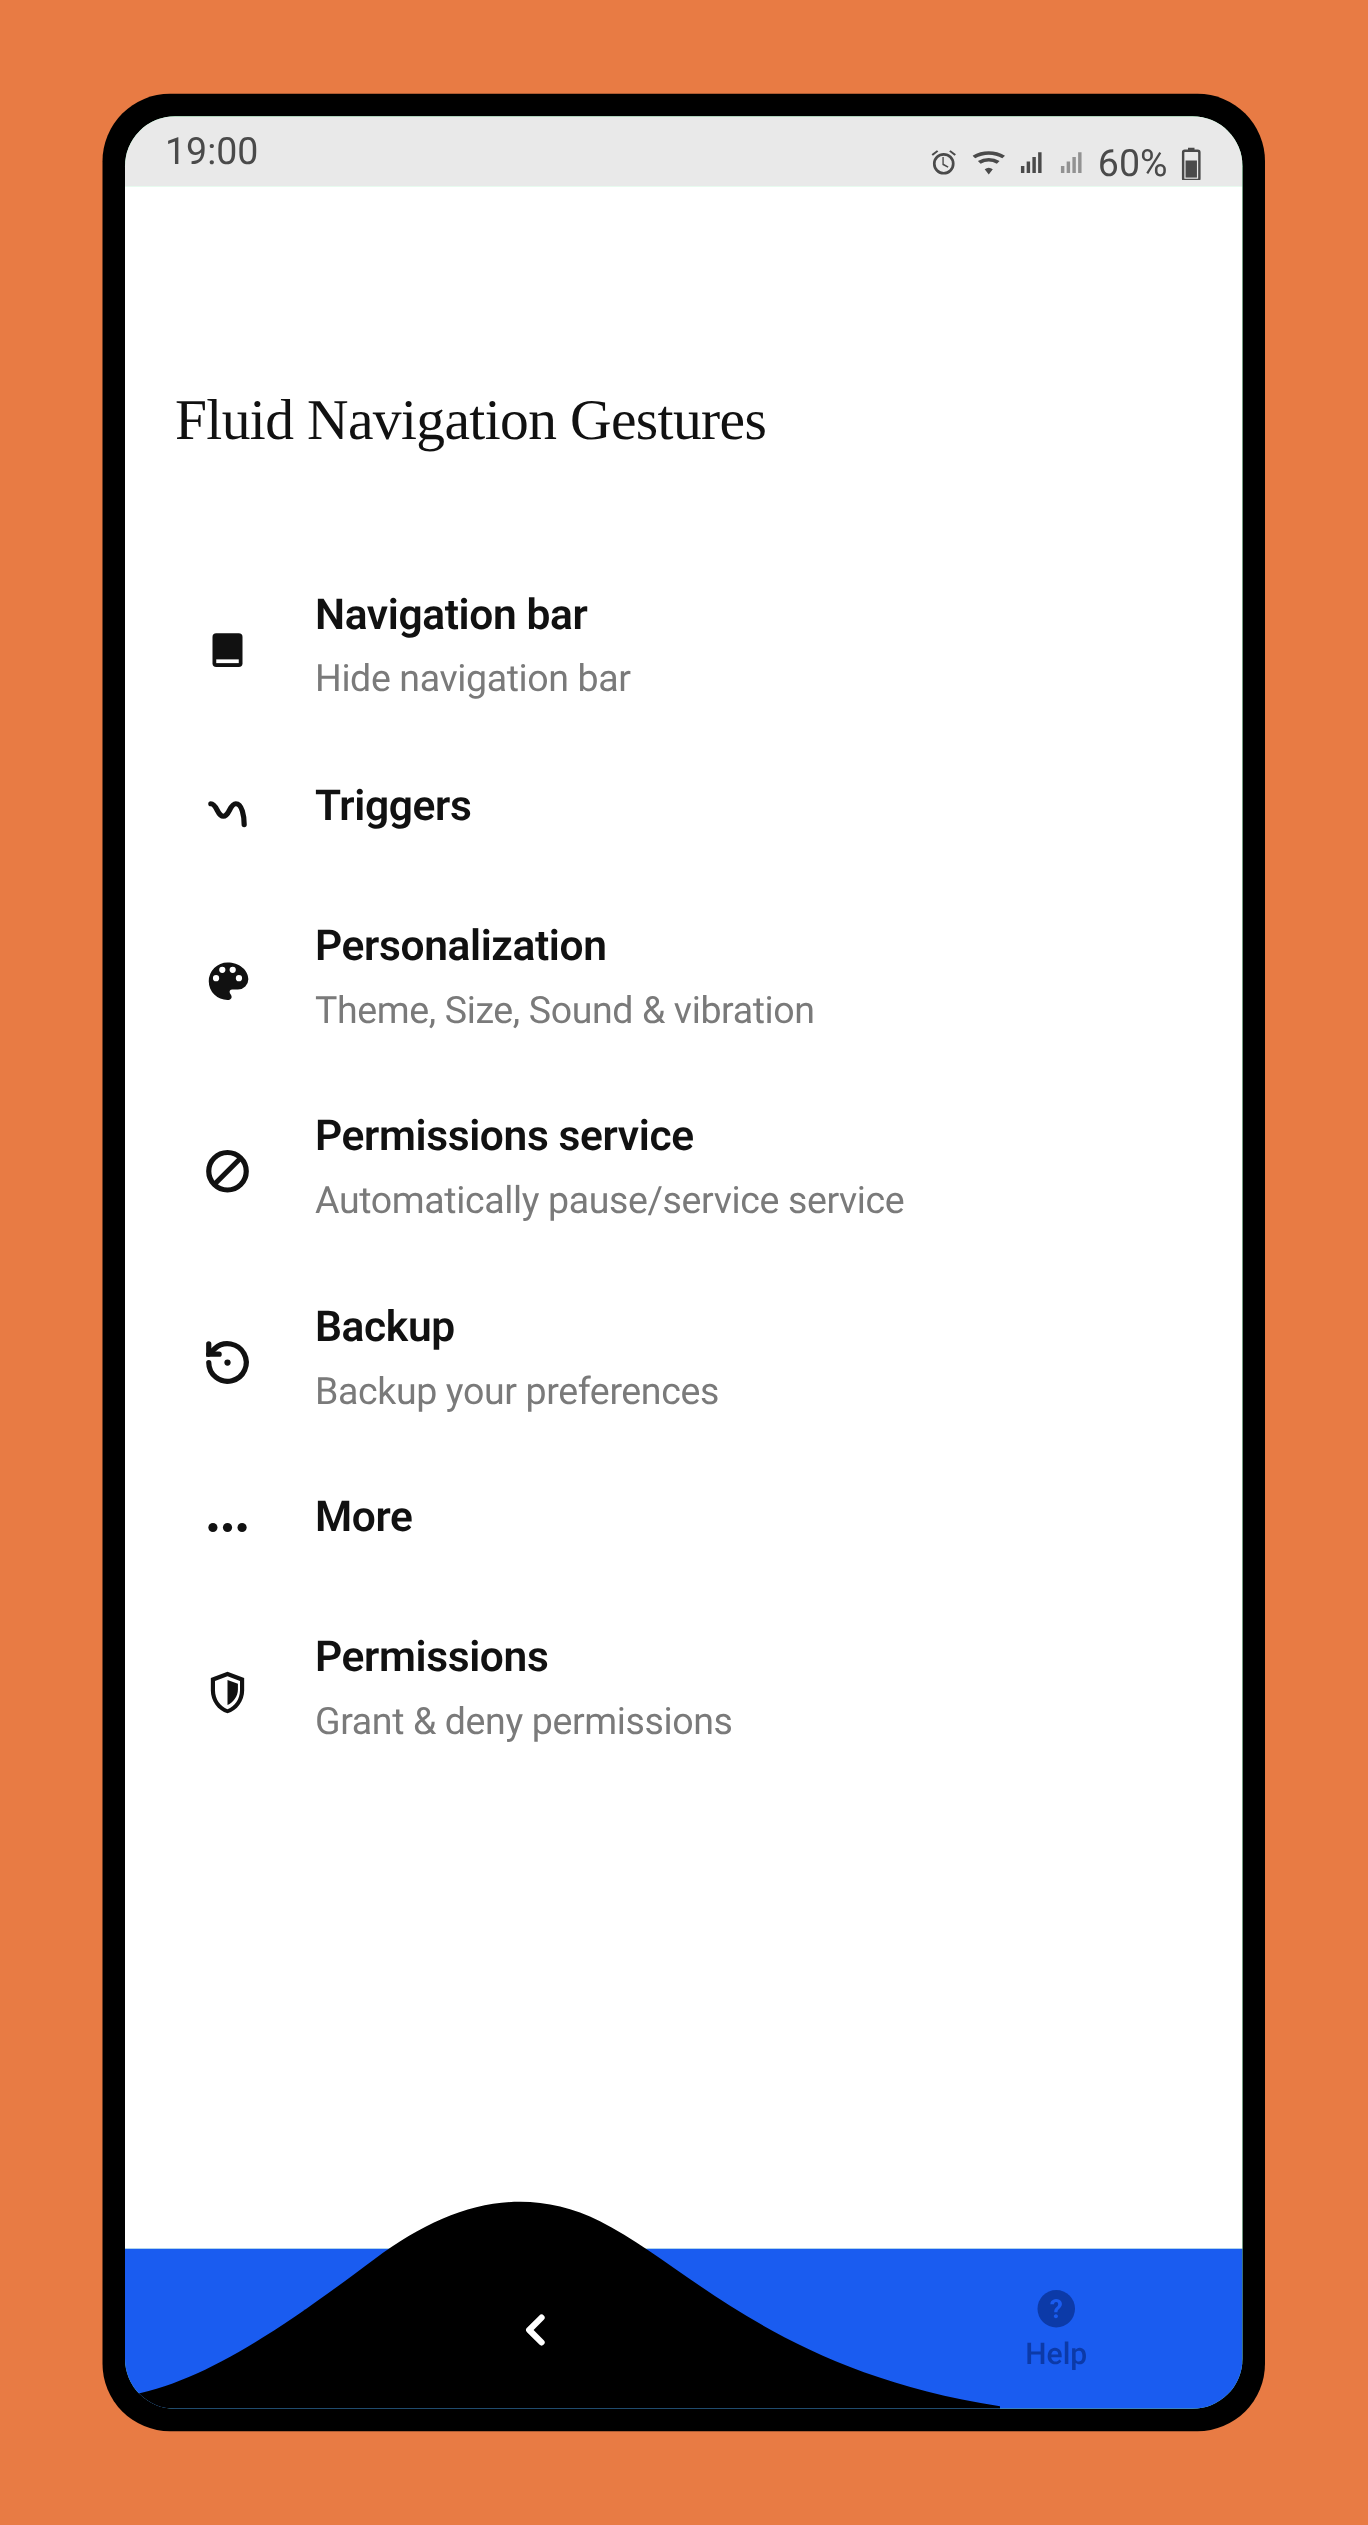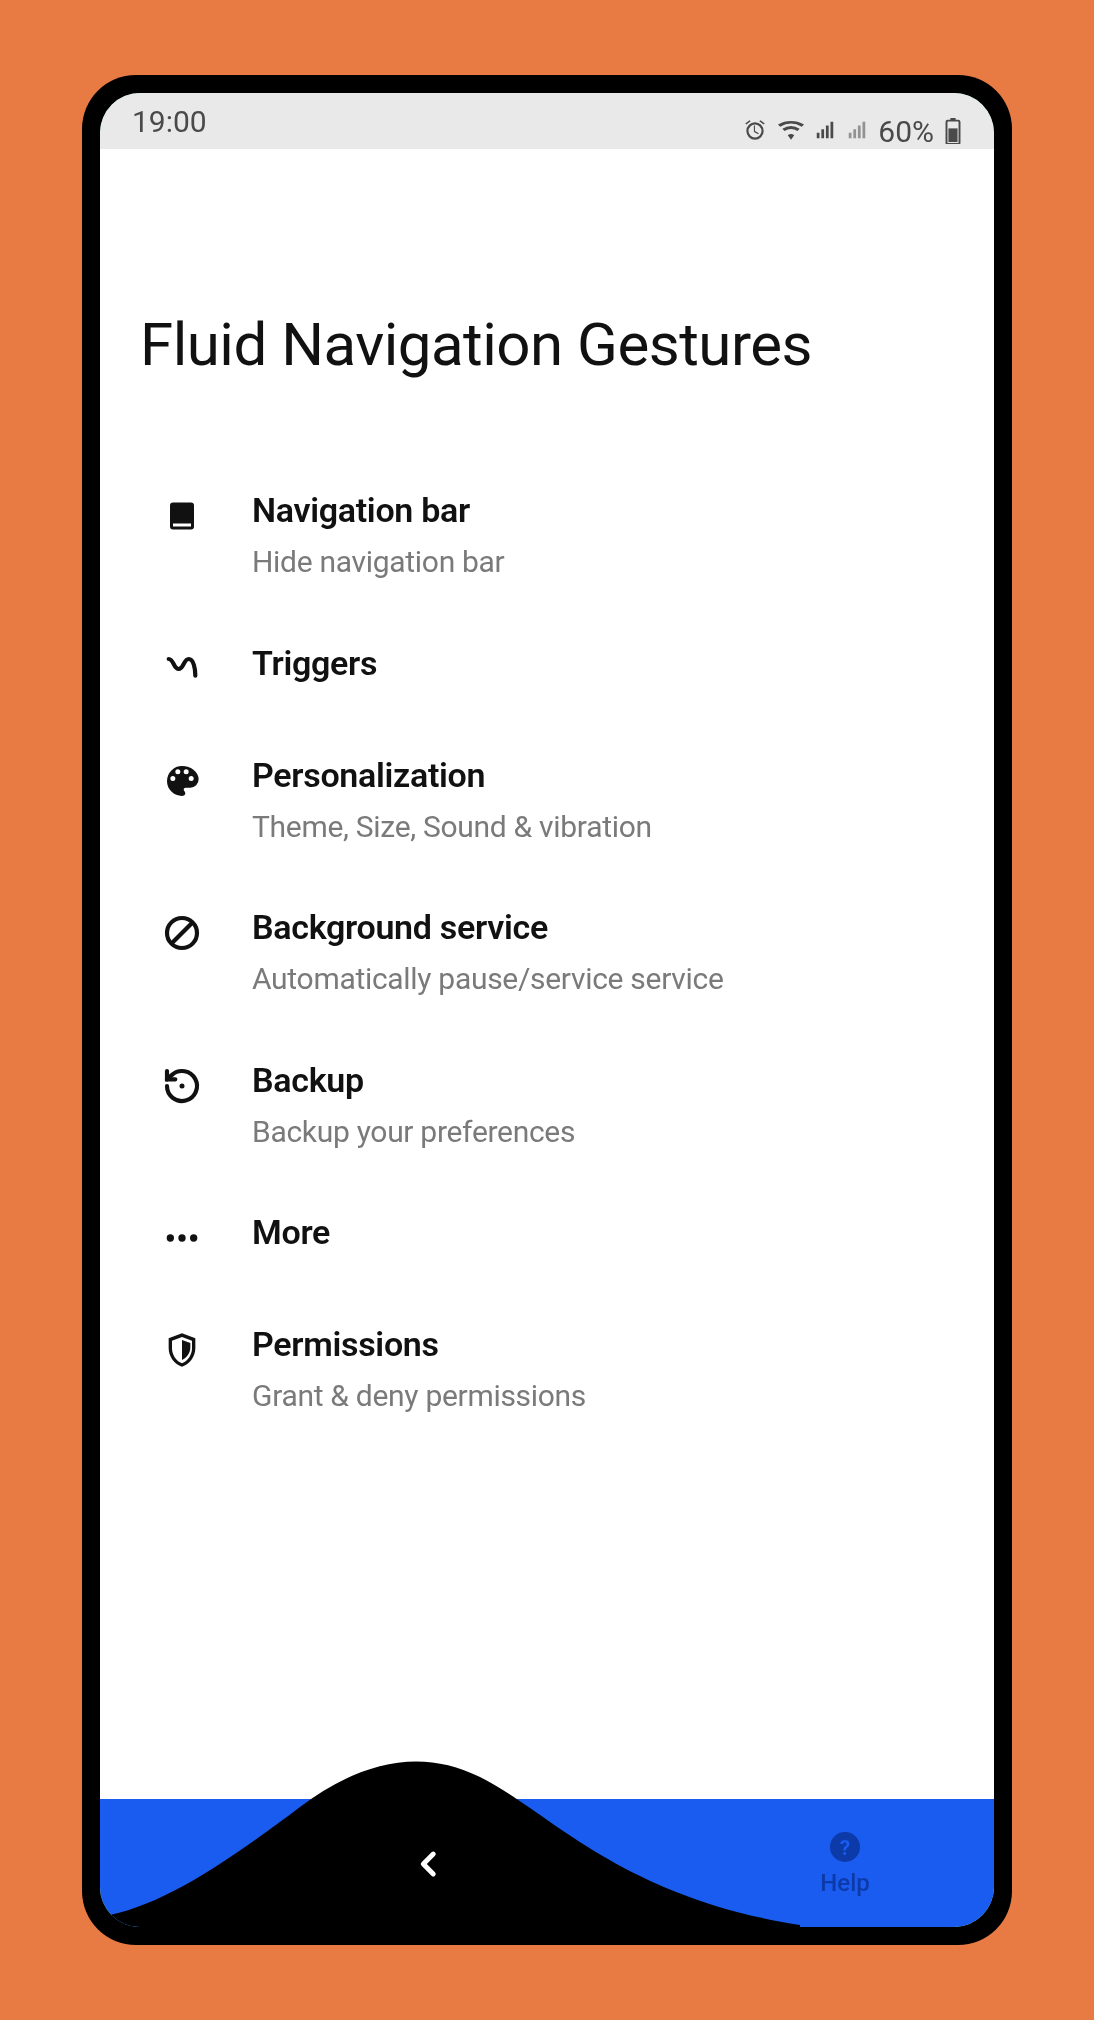--- a/index.html
+++ b/index.html
@@ -46,29 +46,30 @@
     gap: 10px;
     margin-top: 20px;
   }
   .status-right svg { display: block; }
   .content {
     flex: 1;
     padding: 160px 40px 0 40px;
     background: #fff;
   }
   .app-title {
-    font-size: 60px;
+    font-size: 46px;
     font-weight: 400;
     color: #111;
     margin-bottom: 80px;
     letter-spacing: -0.5px;
+    font-family: Liberation Serif, serif;
   }
   .menu-item {
     display: flex;
-    align-items: flex-start;
+    align-items: center;
     padding: 30px 20px;
     gap: 48px;
     cursor: pointer;
   }
   .menu-icon {
     width: 44px;
     height: 44px;
     display: flex;
     align-items: center;
     justify-content: center;
@@ -195,21 +196,21 @@
       </div>
 
       <div class="menu-item">
         <div class="menu-icon">
           <svg width="40" height="40" viewBox="0 0 24 24" fill="none" stroke="#111" stroke-width="2.5">
               <circle cx="12" cy="12" r="9"></circle>
               <line x1="6" y1="18" x2="18" y2="6"></line>
             </svg>
         </div>
         <div class="menu-text">
-          <div class="menu-title">Background service</div>
+          <div class="menu-title">Permissions service</div>
           <div class="menu-subtitle">Automatically pause/service service</div>
         </div>
       </div>
 
       <div class="menu-item">
         <div class="menu-icon">
           <svg width="40" height="40" viewBox="0 0 24 24" fill="none" stroke="#111" stroke-width="2.5" stroke-linecap="round">
               <path d="M3 12a9 9 0 1 0 3-6.7L3 8"></path>
               <polyline points="3 3 3 8 8 8"></polyline>
               <circle cx="12" cy="12" r="1.5" fill="#111" stroke="none"></circle>

